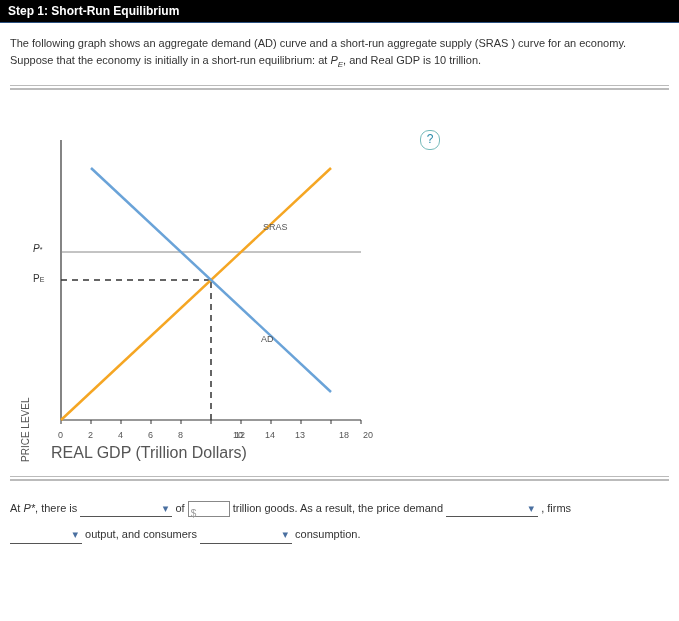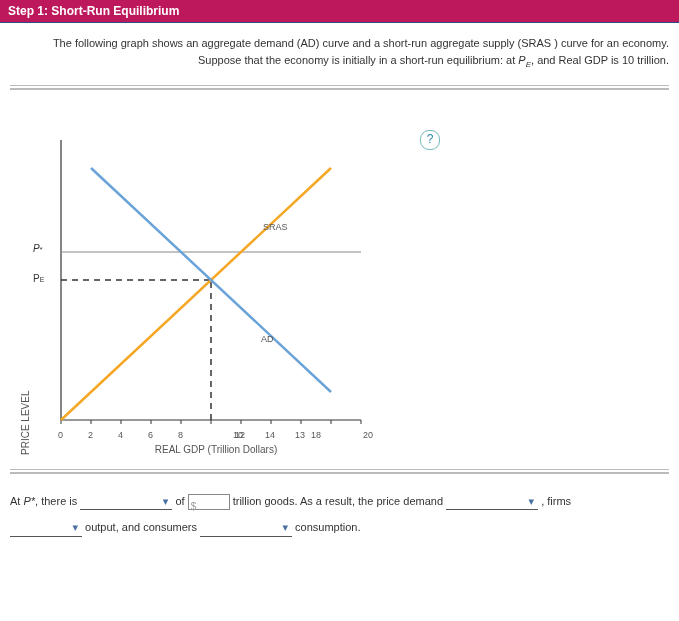--- a/index.html
+++ b/index.html
@@ -1,29 +1,29 @@
 <!DOCTYPE html>
 <html><head>
 <meta charset="utf-8">
 <style>
   body { margin:0; font-family: Verdana, Arial, sans-serif; font-size:11px; color:#333; background:#fff; }
-  .step-header { background:#be185d; color:#fff; font-weight:bold; padding:4px 8px; font-size:12px; border-bottom:1px solid #2a5080;}
+  .step-header { background:#000000; color:#fff; font-weight:bold; padding:4px 8px; font-size:12px; border-bottom:1px solid #2a5080;}
   .content { padding:12px 10px 40px 10px; }
-  .intro p { margin:0 0 10px 0; line-height:1.5;text-align:right; }
+  .intro p { margin:0 0 10px 0; line-height:1.5; }
   .intro i { font-style:italic; }
   .intro .sub { font-size:8px; vertical-align:sub; }
   .intro .sup { font-size:8px; vertical-align:super; }
   hr.sep { border:none; border-top:3px double #bbb; margin:14px 0 14px 0; height:3px; border-bottom:1px solid #bbb; border-top:1px solid #bbb; background:transparent; position:relative;}
   hr.sep::after{content:"";display:block;border-top:1px solid #bbb;margin-top:2px;}
   .chart-block{ position:relative; width:420px; margin:10px 0 10px 10px; }
   .help-btn{ position:absolute; top:0; right:0; width:18px; height:18px; border-radius:9px; border:1px solid #7bb; color:#2a8aa8; font-size:12px; line-height:16px; text-align:center; cursor:pointer; background:#fff;}
   .plot-wrap{ display:flex; margin-top:40px;}
   .ylabel{ writing-mode:vertical-rl; transform:rotate(180deg); font-size:10px; color:#555; text-align:center; margin-right:2px; display:flex; align-items:center;}
   svg{ display:block;}
-  .xlabel{ font-size:10px; color:#555; text-align:center; margin-top:2px;}
+  .xlabel{ font-size:16px; color:#555; text-align:left; margin-top:2px;}
   .tick{ font-size:9px; fill:#555; }
   .fill-area{ line-height:2.4; font-size:11px;}
   .dropdown{ display:inline-flex; align-items:center; border-bottom:1px solid #555; padding:0 4px 0 8px; min-width:60px; cursor:pointer; height:16px; vertical-align:middle;}
   .dropdown .arrow{ margin-left:auto; color:#4a6fa0;}
   .blank-input{ display:inline-block; border:1px solid #888; width:36px; height:14px; vertical-align:middle; font-size:10px; padding:0 2px; color:#999;}
   .sub2{font-size:7px;}
 </style>
 </head>
 <body>
 
@@ -92,21 +92,21 @@
         <div style="position:relative; width:330px; height:12px; font-size:9px; color:#555;">
           <span style="position:absolute;left:7px;">0</span>
           <span style="position:absolute;left:37px;">2</span>
           <span style="position:absolute;left:67px;">4</span>
           <span style="position:absolute;left:97px;">6</span>
           <span style="position:absolute;left:127px;">8</span>
           <span style="position:absolute;left:154px;margin-left:28px;">10</span>
           <span style="position:absolute;left:184px;">12</span>
           <span style="position:absolute;left:214px;">14</span>
           <span style="position:absolute;left:244px;">13</span>
-          <span style="position:absolute;left:260px;">18</span>
+          <span style="position:absolute;left:288px;">18</span>
           <span style="position:absolute;left:312px;">20</span>
         </div>
         <div class="xlabel" style="width:330px;">REAL GDP (Trillion Dollars)</div>
       </div>
     </div>
   </div>
 
   <hr class="sep">
 
   <div class="fill-area">

